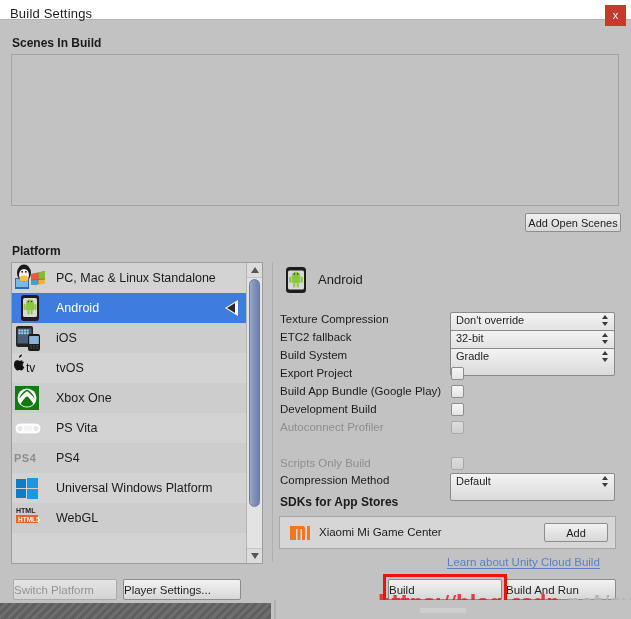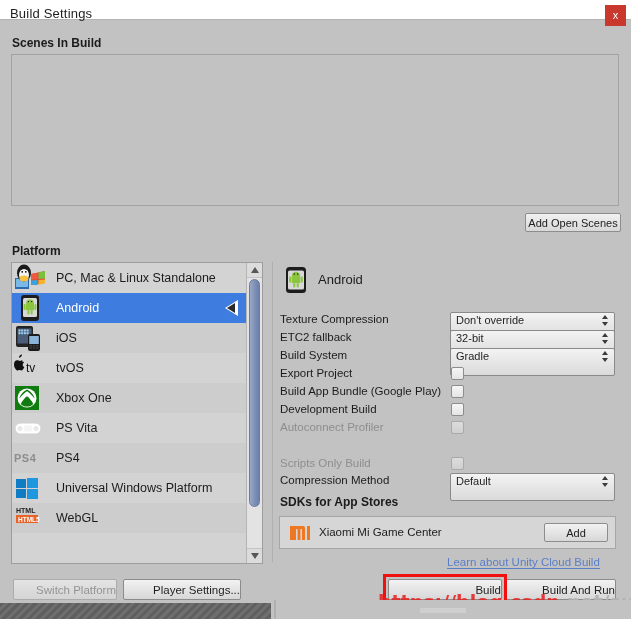--- a/index.html
+++ b/index.html
@@ -263,21 +263,21 @@
     border-bottom: 1px solid #5a7fc7;
     cursor: pointer;
   }
 
   
   .btn {
     position: absolute;
     height: 21px;
     font-size: 11.5px;
     color: #1f1f1f;
-    text-align: right;
+    text-align: left;
     line-height: 21px;
     background: linear-gradient(#f2f2f2, #d7d7d7);
     border: 1px solid #8b8b8b;
     border-radius: 2px;
     box-sizing: border-box;
     cursor: pointer;
   }
   .btn.disabled { color: #949494; border-color: #ababab;
     background: linear-gradient(#e4e4e4, #d4d4d4); }
   #btn-switch   { left: 13px;  top: 579px; width: 104px; }

